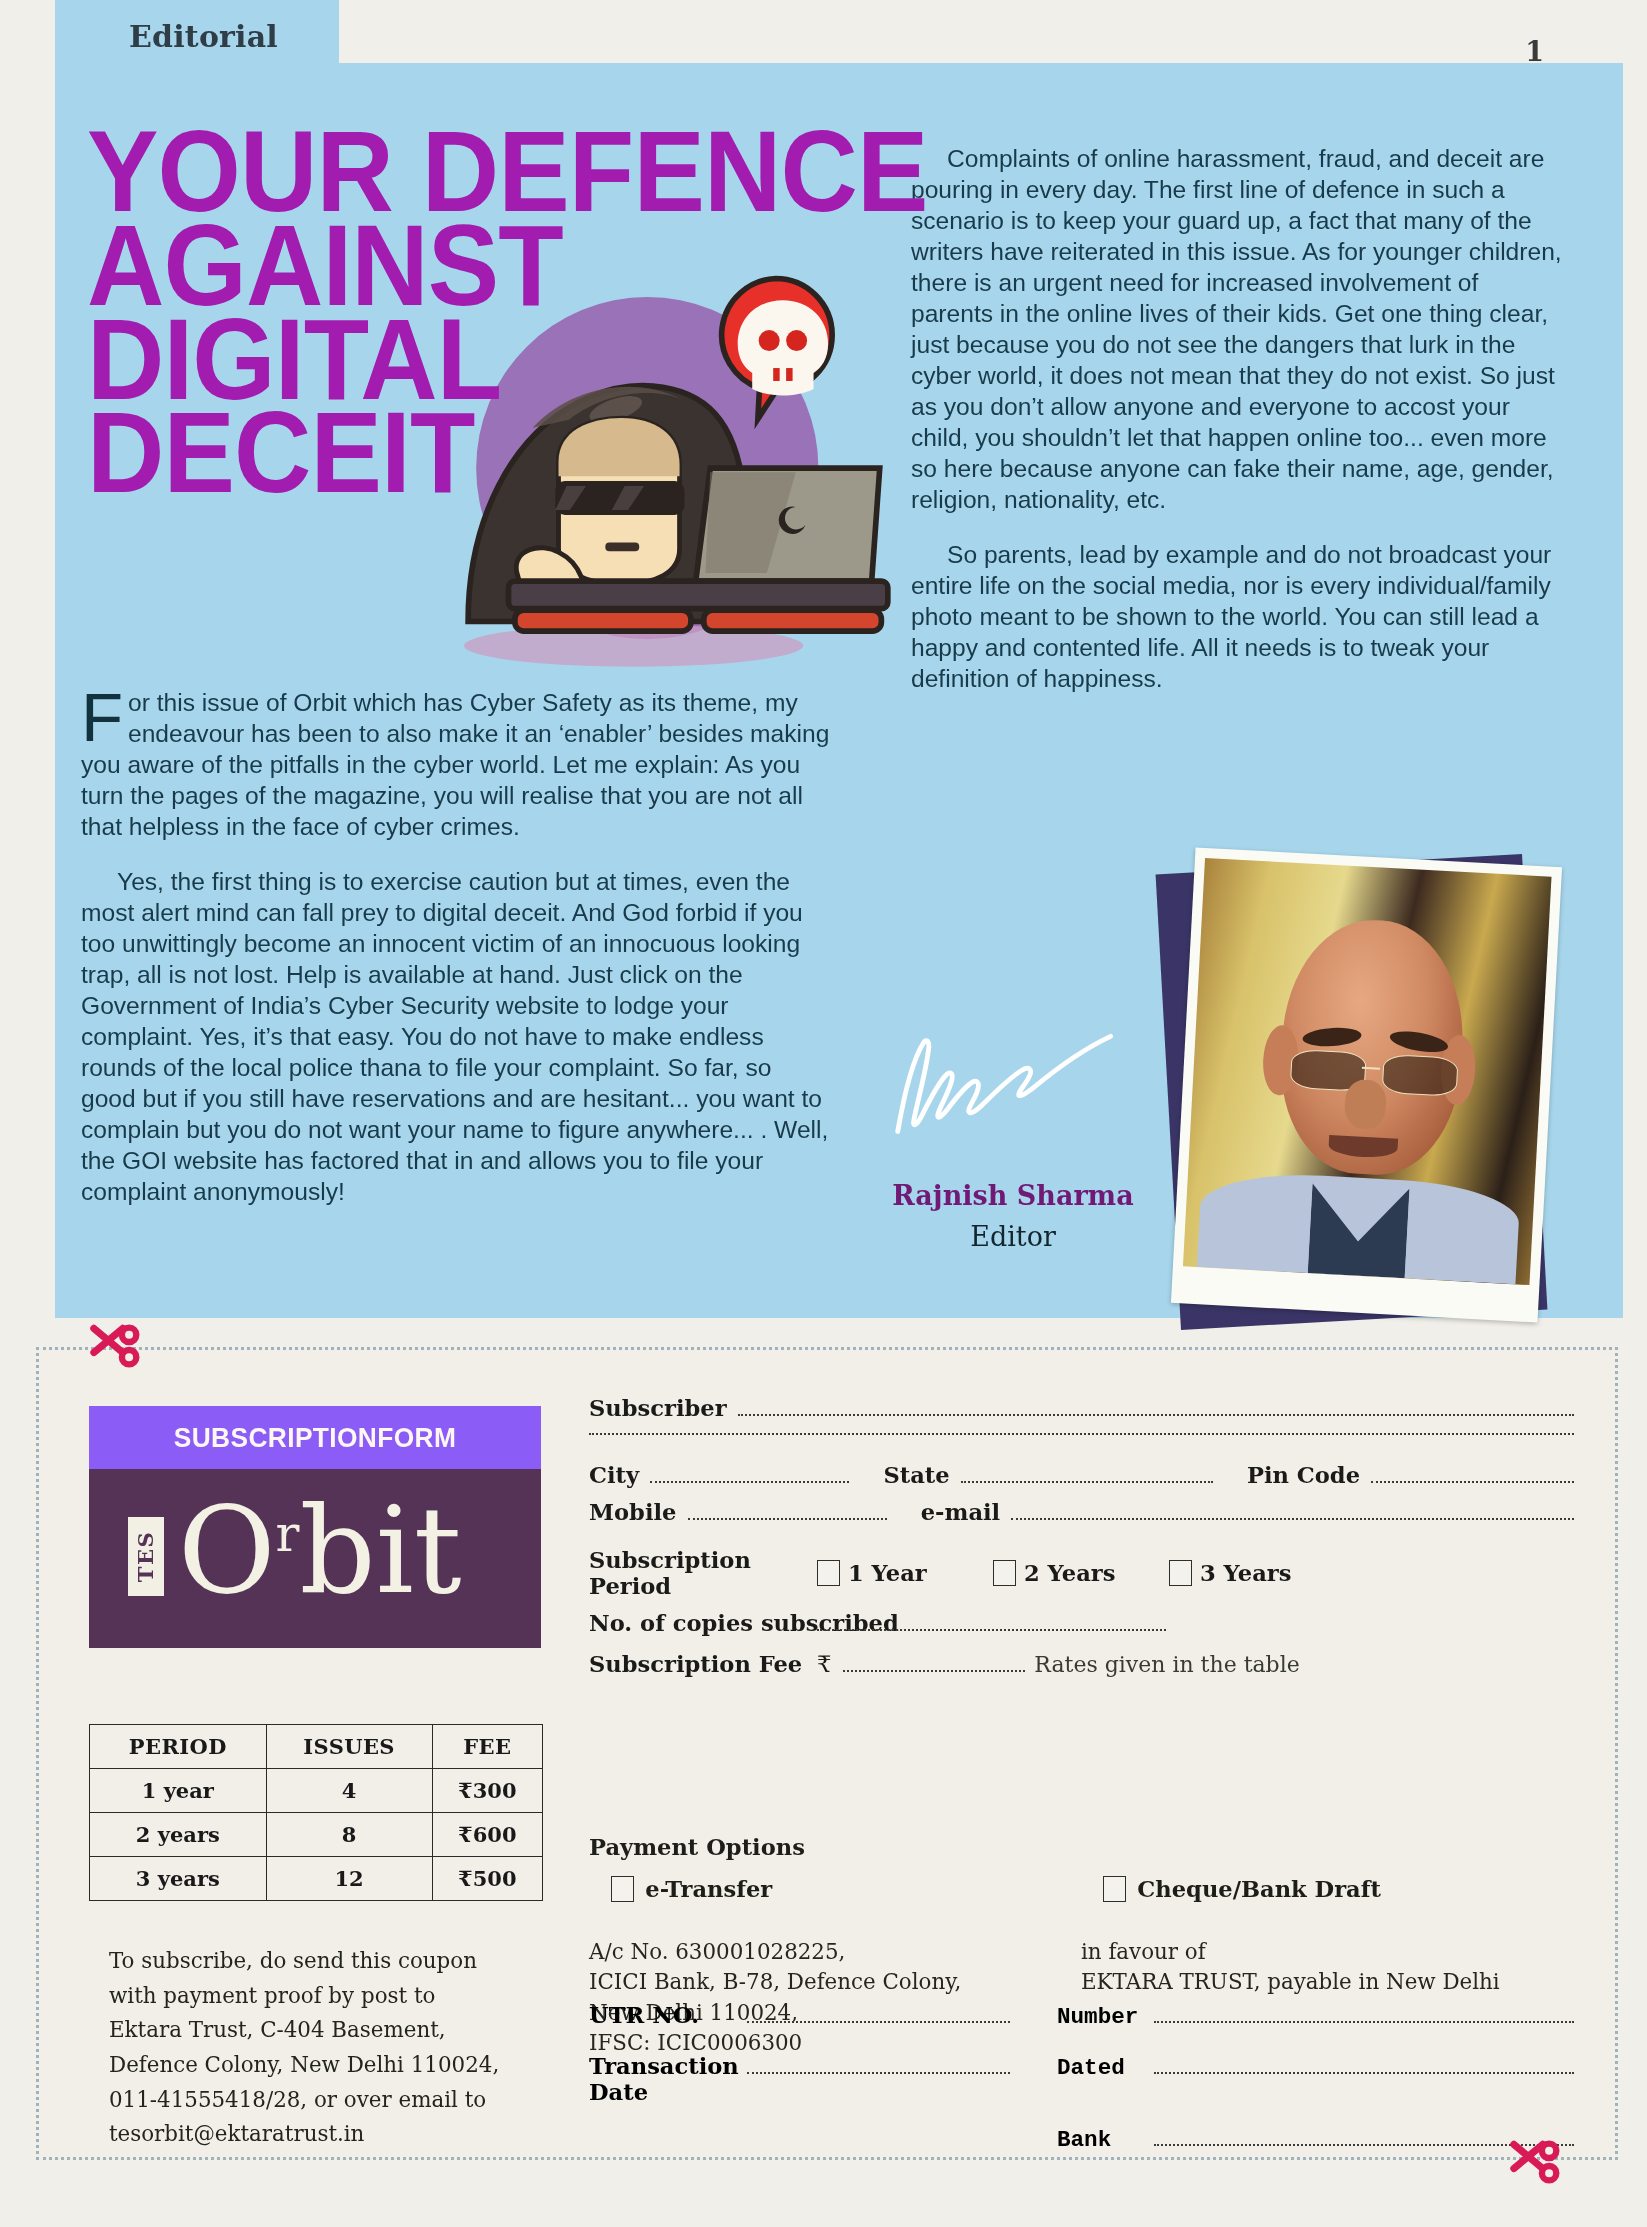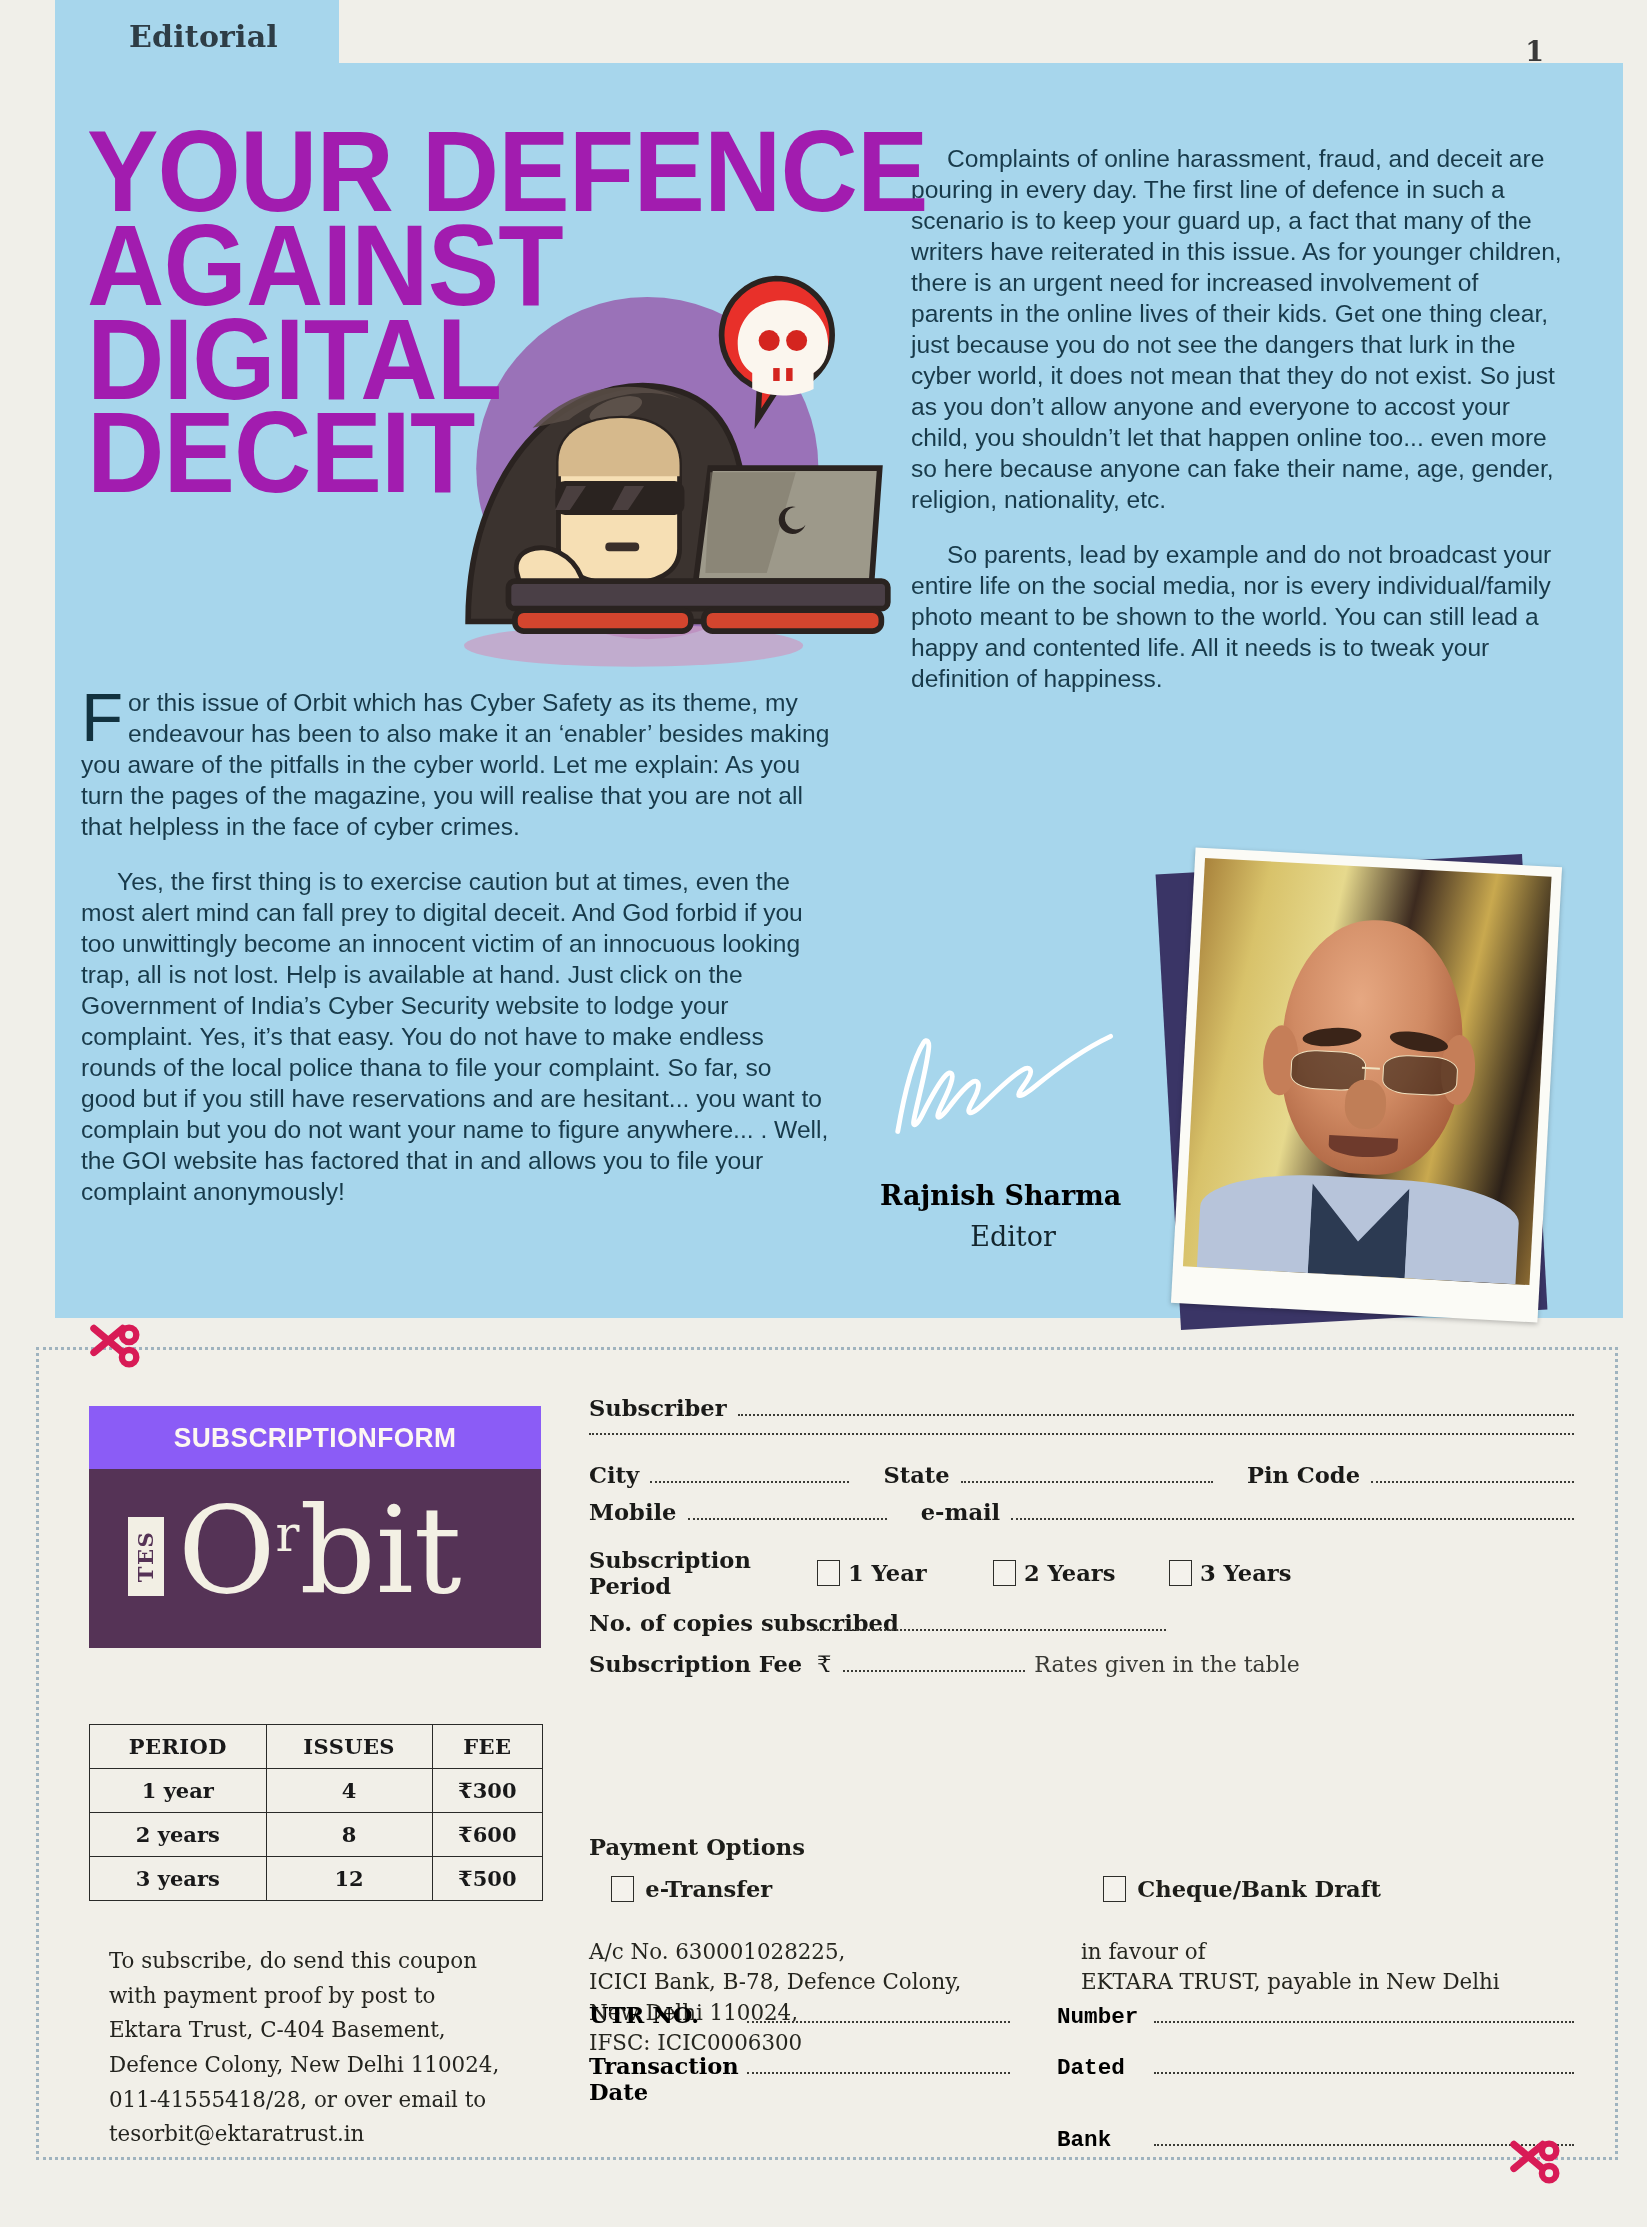--- a/index.html
+++ b/index.html
@@ -68,22 +68,22 @@
     font-family:"Liberation Sans", sans-serif;
     font-weight:normal;
     font-size:69px;line-height:.78;
     margin:3.2px 4.8px -3.2px 0;
     color:#12323f;
   }
 
   
   .sig{position:absolute;left:880px;top:1025px;width:258px;height:113px;z-index:6;}
   .edname{
-    position:absolute;left:880px;top:1180px;width:266px;
-    font-family:"DejaVu Serif", serif;font-weight:bold;font-size:27px;color:#000000;
+    position:absolute;left:880px;top:1180px;width:266px;text-align:center;
+    font-family:"DejaVu Serif", serif;font-weight:bold;font-size:27px;color:#701a75;
   }
   .edrole{
     position:absolute;left:880px;top:1221px;width:266px;text-align:center;
     font-family:"DejaVu Serif", serif;font-size:27px;color:#13252d;
   }
   .photoshadow{
     position:absolute;left:1168px;top:864px;width:367px;height:456px;
     background:#3a3566;transform:rotate(-3.2deg);z-index:4;
   }
   .photoframe{

